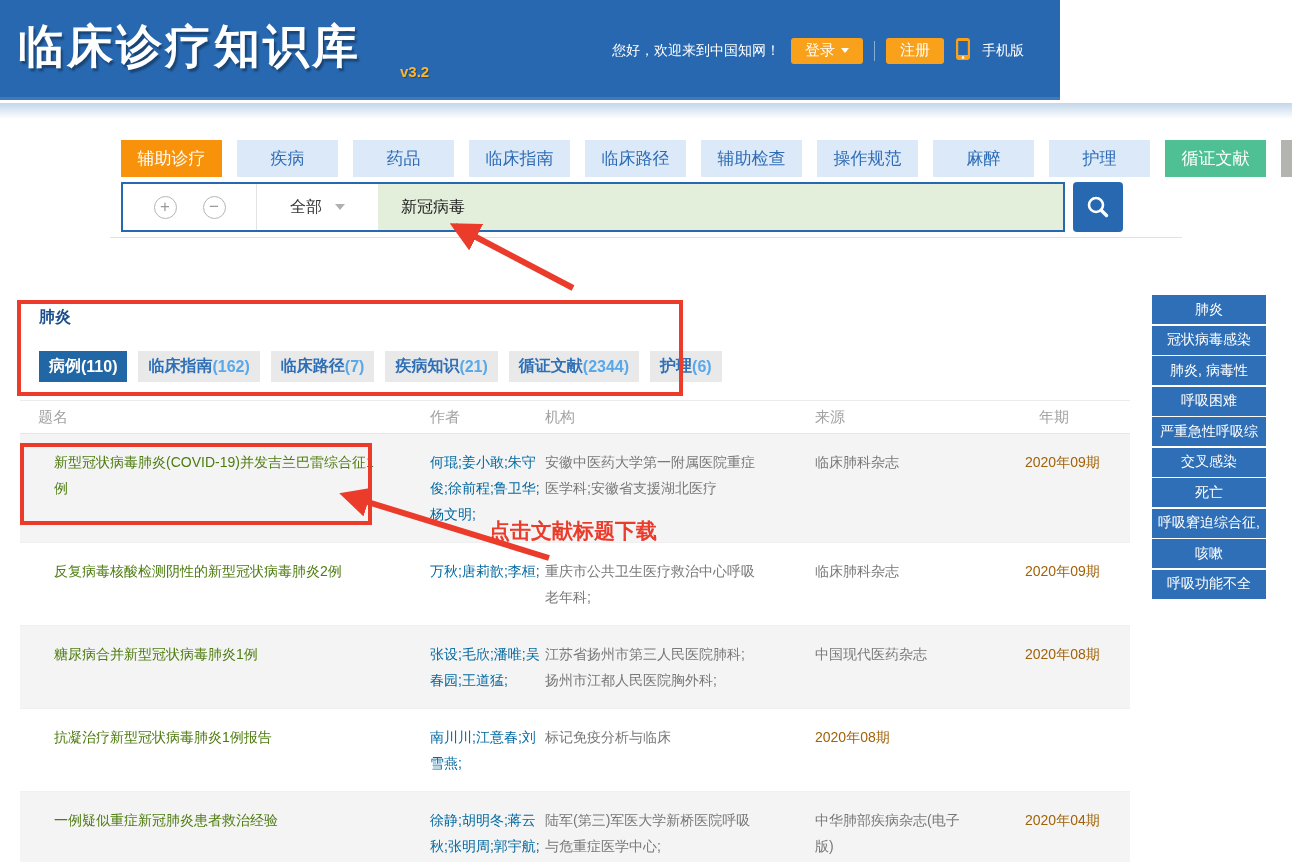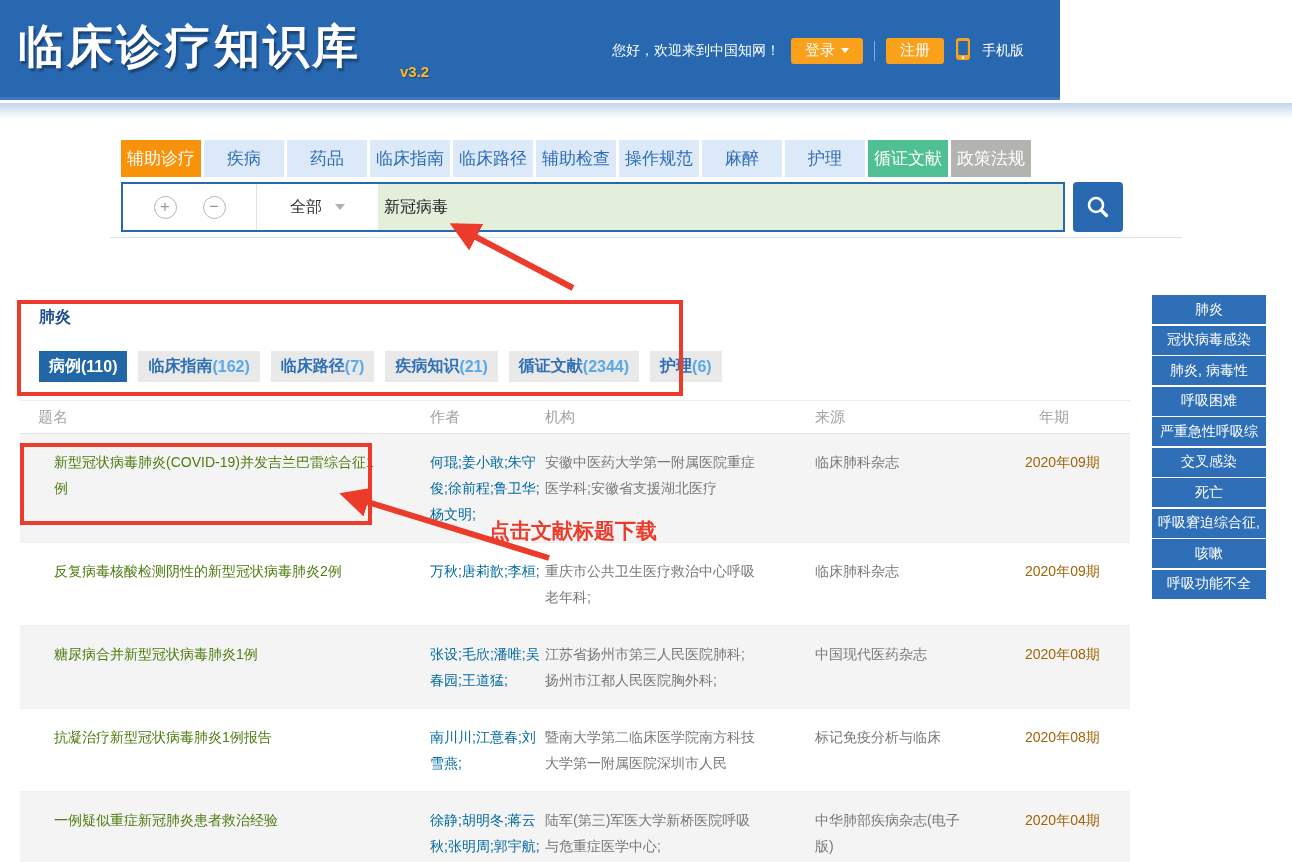--- a/index.html
+++ b/index.html
@@ -23,39 +23,39 @@
   .hdr-btn { background:#f9a11b; color:#fff; border:none; border-radius:3px; height:26px;
     padding:0 14px; font-size:15px; cursor:pointer; display:flex; align-items:center; gap:6px;
     font-family:inherit;text-align:center; }
   .caret-down-white { width:0; height:0; border-left:4px solid transparent;
     border-right:4px solid transparent; border-top:5px solid #fff; }
   .hdr-divider { width:1px; height:20px; background:rgba(255,255,255,0.45); }
   .phone-icon { display:inline-block; }
 
   
   .nav-tabs { position:absolute; left:121px; top:140px; display:flex; z-index:6; }
-  .nav-tab { width:80px; height:37px; margin-right:3px; display:flex; align-items:center;
+  .nav-tab { width:101px; height:37px; margin-right:15px; display:flex; align-items:center;
     justify-content:center; font-size:17px; background:#dce9f9; color:#2e6cb5; cursor:pointer; }
   .nav-tab.active { background:#f8920a; color:#fff; }
   .nav-tab.green  { background:#4fc093; color:#fff; }
   .nav-tab.gray   { background:#b3b3af; color:#fff; }
 
   
   .search-box { position:absolute; left:121px; top:182px; width:944px; height:50px;
     border:2px solid #2768b1; background:#fff; display:flex; z-index:6; }
   .sb-ops { width:133px; display:flex; align-items:center; justify-content:center; gap:26px; }
   .circle-btn { width:23px; height:23px; border:1px solid #b5b5b5; border-radius:50%;
     color:#999; font-size:17px; line-height:20px; text-align:center; cursor:pointer;
     background:#fff; user-select:none; }
   .sb-scope { width:122px; border-left:1px solid #e3e3e3; display:flex; align-items:center;
     justify-content:center; gap:13px; font-size:16px; color:#333; cursor:pointer; }
   .caret-down-gray { width:0; height:0; border-left:5px solid transparent;
     border-right:5px solid transparent; border-top:6px solid #b0b0b0; }
   .sb-input { flex:1; background:#e3efdb; border:none; font-size:16px; color:#222;
-    padding:0 6px; outline:none; font-family:inherit; }
+    padding:0 23px; outline:none; font-family:inherit; }
   .search-btn { position:absolute; left:1073px; top:182px; width:50px; height:50px;
     background:#2768b1; border:none; border-radius:4px; cursor:pointer; display:flex;
     align-items:center; justify-content:center; z-index:6; }
   .under-line { position:absolute; left:110px; top:237px; width:1072px; height:1px;
     background:#d7e4f2; }
 
   
   .result-keyword { position:absolute; left:39px; top:307px; font-size:16px; font-weight:bold;
     color:#1c4e8e; z-index:6; }
   .filter-tabs { position:absolute; left:39px; top:351px; display:flex; gap:11px; z-index:6; }
@@ -213,21 +213,20 @@
     <div class="t-row alt">
       <div class="c1">糖尿病合并新型冠状病毒肺炎1例</div>
       <div class="c2">张设;毛欣;潘唯;吴春园;王道猛;</div>
       <div class="c3">江苏省扬州市第三人民医院肺科;扬州市江都人民医院胸外科;</div>
       <div class="c4">中国现代医药杂志</div>
       <div class="c5">2020年08期</div>
     </div>
     <div class="t-row">
       <div class="c1">抗凝治疗新型冠状病毒肺炎1例报告</div>
       <div class="c2">南川川;江意春;刘雪燕;</div>
-      <div class="c3">暨南大学第二临床医学院南方科技大学第一附属医院深圳市人民</div>
       <div class="c4">标记免疫分析与临床</div>
       <div class="c5">2020年08期</div>
     </div>
     <div class="t-row alt">
       <div class="c1">一例疑似重症新冠肺炎患者救治经验</div>
       <div class="c2">徐静;胡明冬;蒋云秋;张明周;郭宇航;李琦;王关嵩;</div>
       <div class="c3">陆军(第三)军医大学新桥医院呼吸与危重症医学中心;</div>
       <div class="c4">中华肺部疾病杂志(电子版)</div>
       <div class="c5">2020年04期</div>
     </div>

